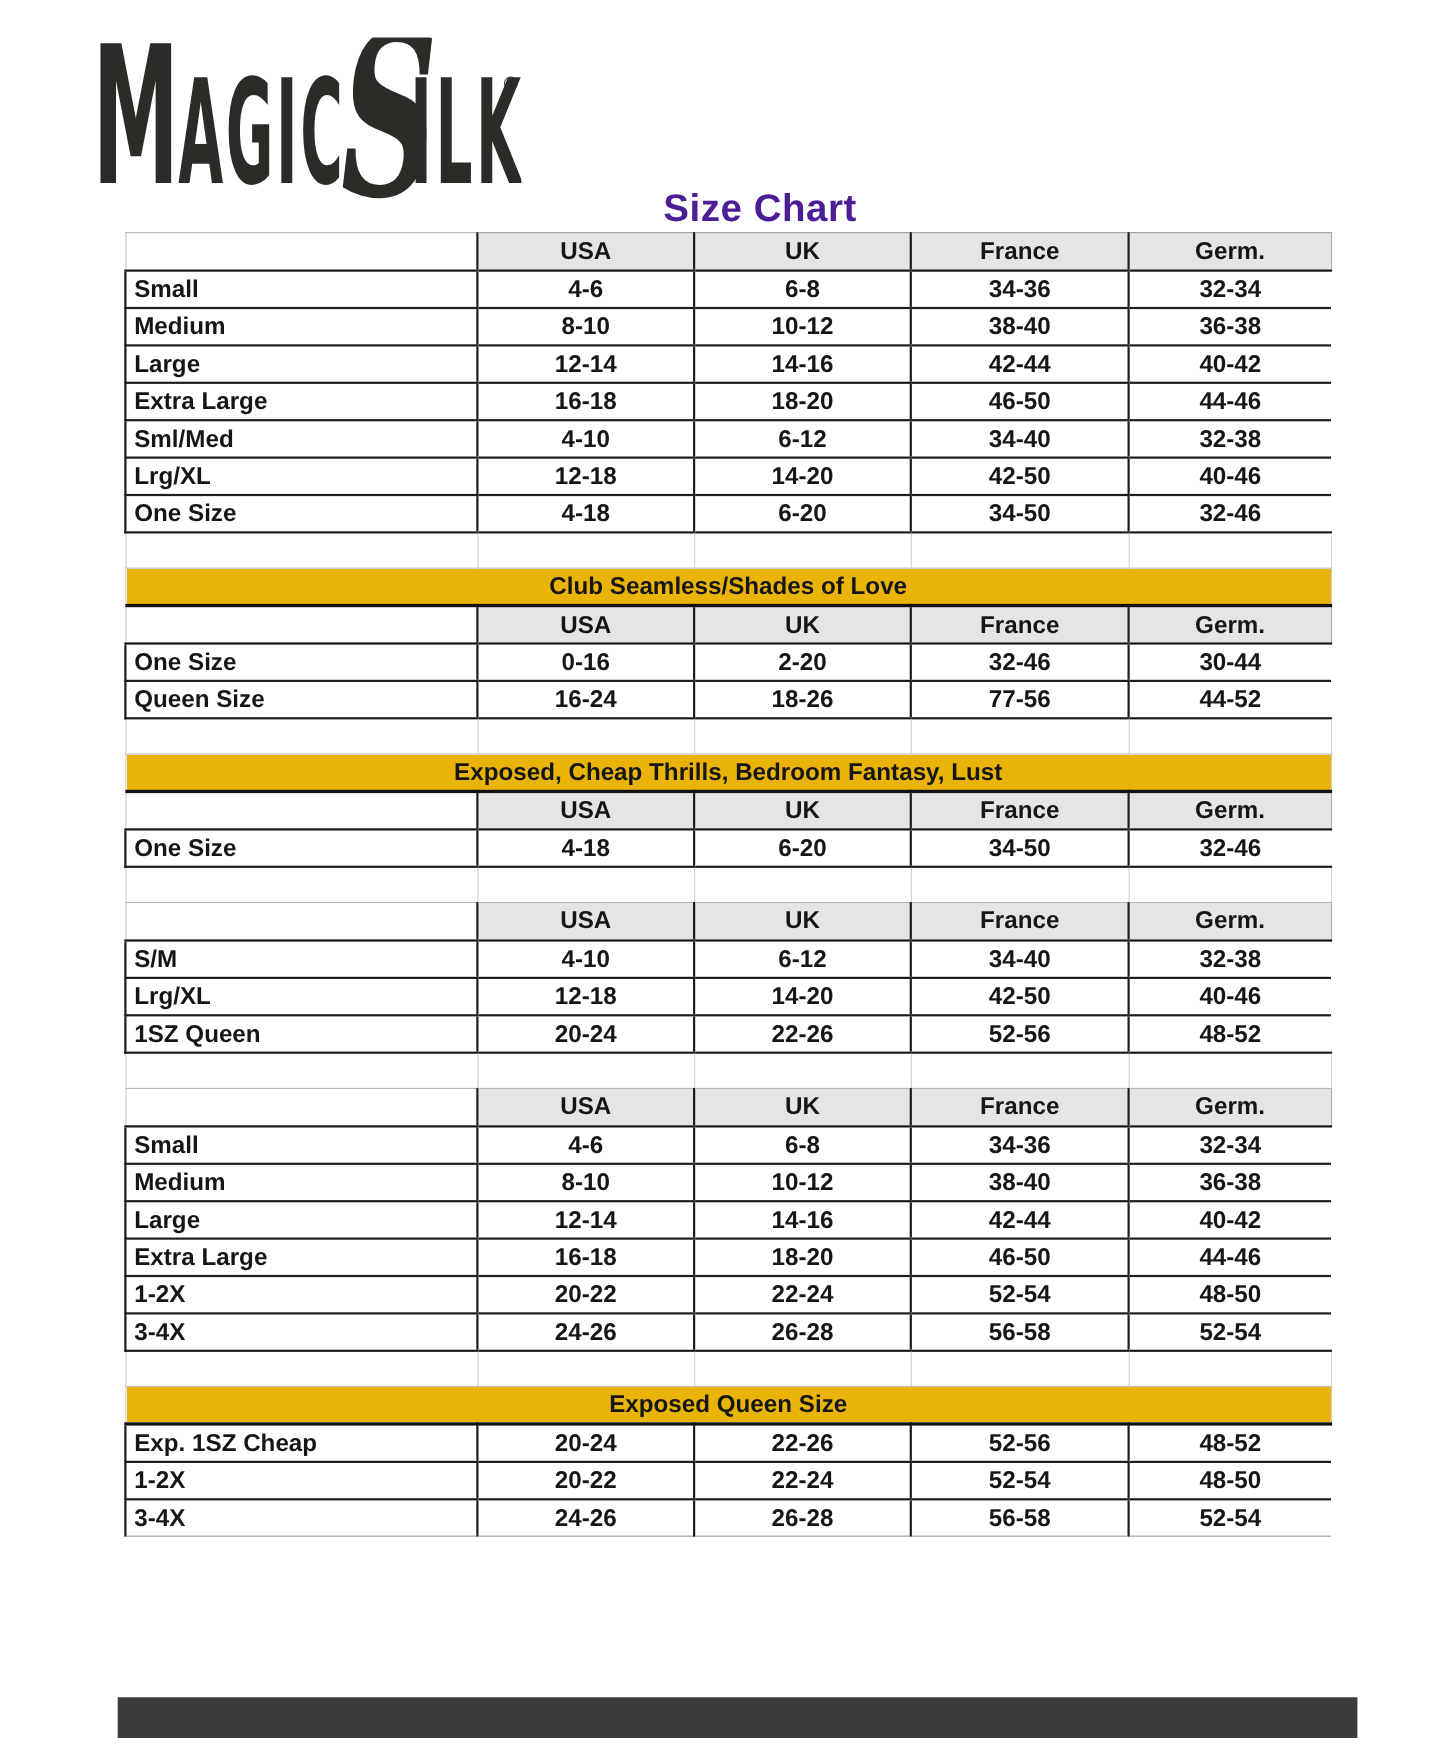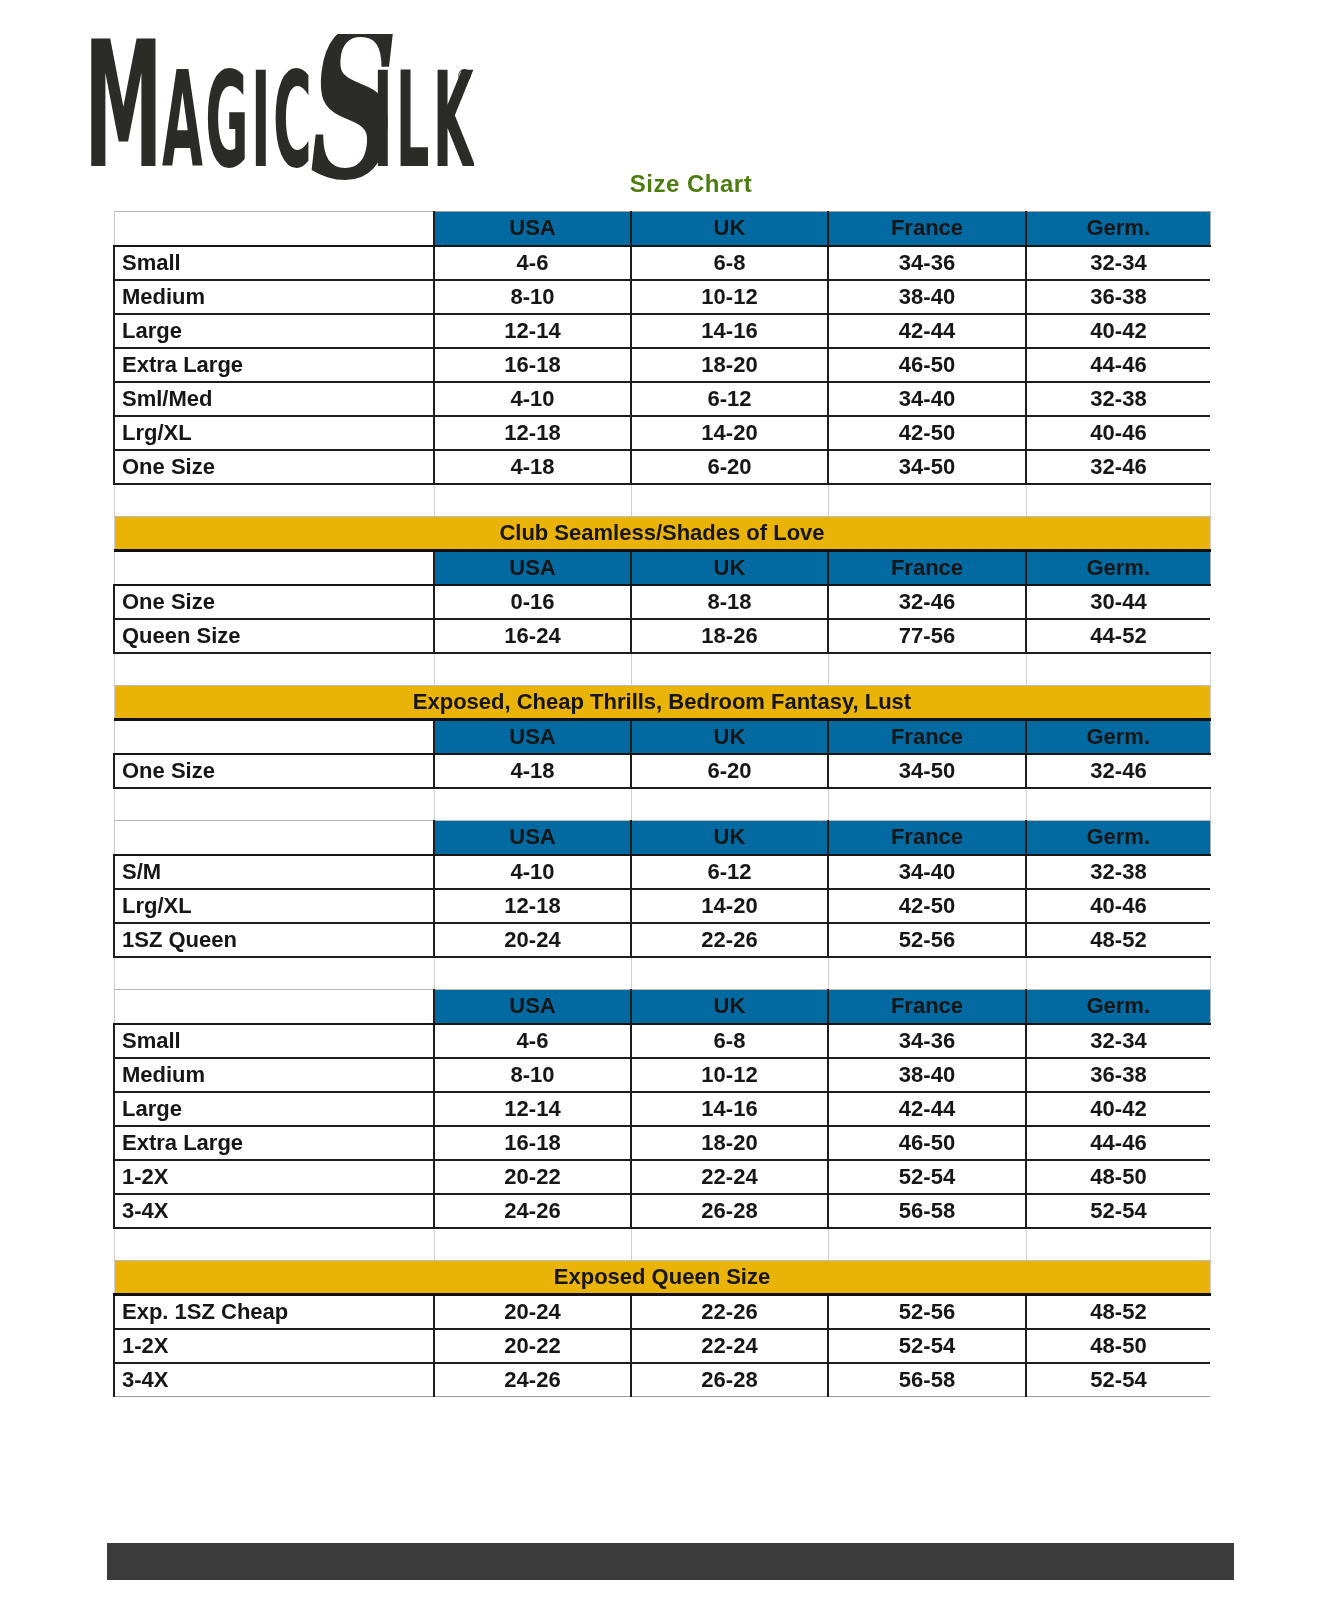--- a/index.html
+++ b/index.html
@@ -12,36 +12,36 @@
   }
   .page { position: relative; width: 1322px; height: 1598px; background: #fff; overflow: hidden; }
 
   
   .logo { position: absolute; left: 84px; top: 34px; width: 390px; height: 148px; }
 
   
   .page-title {
     position: absolute; left: 113px; top: 170px; width: 1156px;
     margin: 0; text-align: center;
-    font-size: 24px; font-weight: 700; color: #4d7c0f;
+    font-size: 35px; font-weight: 700; color: #4c1d95;
     letter-spacing: 0.5px;
   }
 
   
   .table-wrap { position: absolute; left: 113px; top: 211px; width: 1096px; }
   table.size-chart { border-collapse: collapse; table-layout: fixed; width: 1096px; }
   table.size-chart td {
     padding: 0; height: 34px;
     font-size: 22px; font-weight: 700; color: #161616;
     white-space: nowrap; overflow: hidden;
   }
 
   
   tr.hdr td {
-    background: #0369a1; text-align: center;
+    background: #e5e5e5; text-align: center;
     border-top: 1px solid #9d9d9d;
     border-bottom: 2px solid #161616;
     border-left: 2px solid #1d1d1d;
   }
   tr.hdr td.corner {
     background: #ffffff;
     border-left: 1px solid #c9c9c9;
     border-top: 1px solid #b5b5b5;
   }
   tr.hdr td:last-child { border-right: 1px solid #aeaeae; }
@@ -181,21 +181,21 @@
           <tr class="hdr">
             <td class="corner"></td>
             <td>USA</td>
             <td>UK</td>
             <td>France</td>
             <td>Germ.</td>
           </tr>
           <tr class="data">
             <td class="label">One Size</td>
             <td>0-16</td>
-            <td>8-18</td>
+            <td>2-20</td>
             <td>32-46</td>
             <td>30-44</td>
           </tr>
           <tr class="data">
             <td class="label">Queen Size</td>
             <td>16-24</td>
             <td>18-26</td>
             <td>77-56</td>
             <td>44-52</td>
           </tr>

